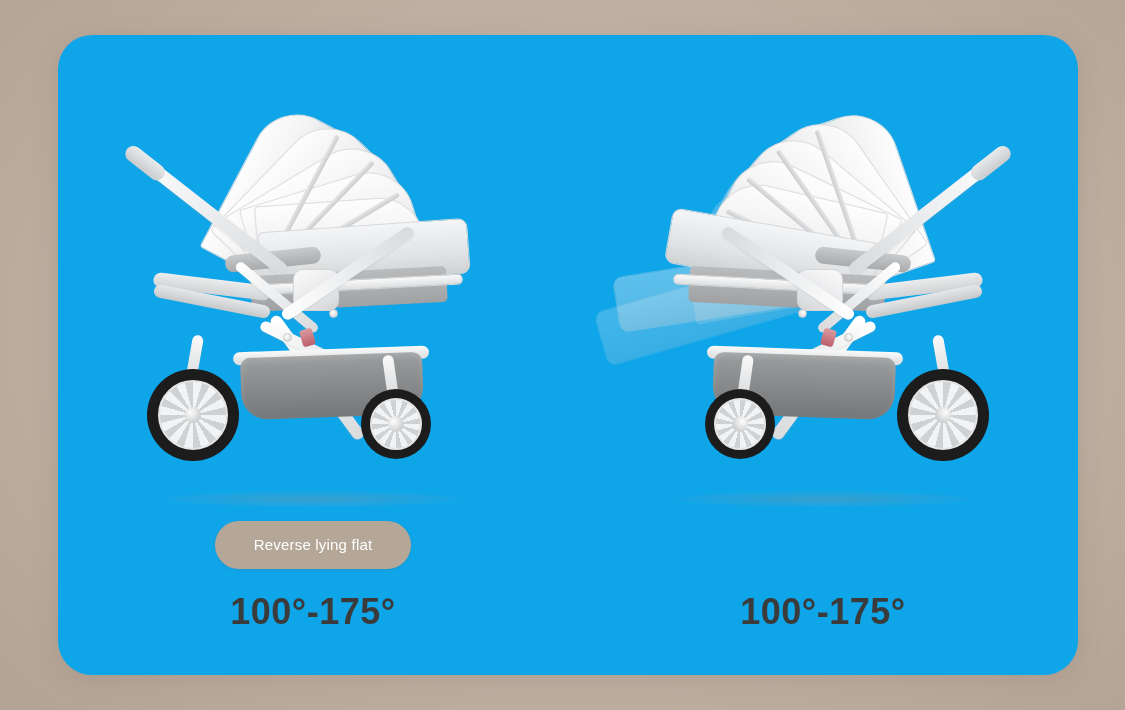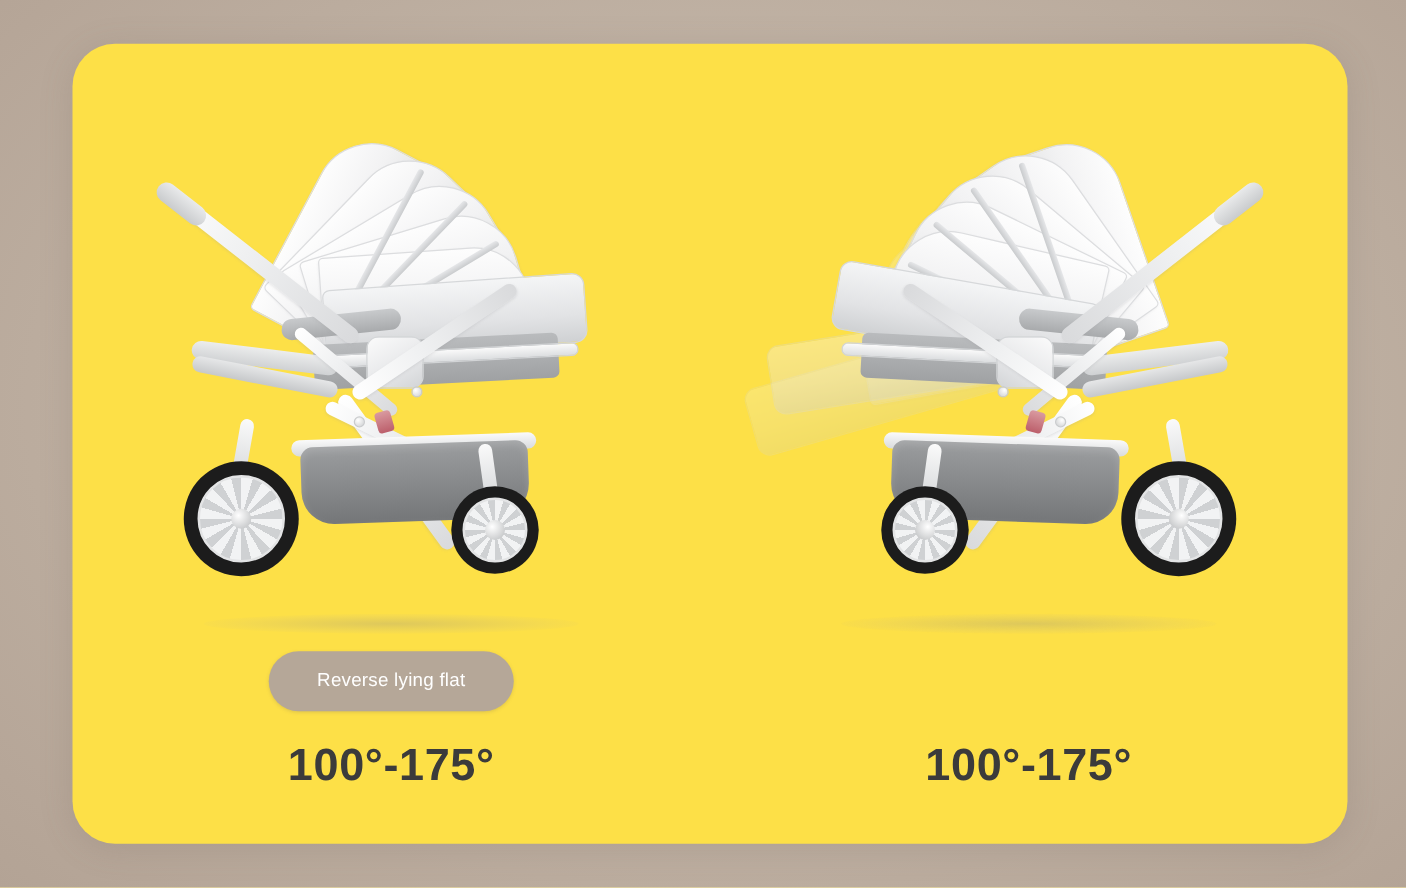--- a/index.html
+++ b/index.html
@@ -17,21 +17,21 @@
     position: relative;
   }
 
   
   .card {
     position: absolute;
     left: 58px;
     top: 35px;
     width: 1020px;
     height: 640px;
-    background: #fde047;
+    background: #0ea5e9;
     border-radius: 34px;
     box-shadow: 0 4px 26px rgba(110, 95, 82, 0.18);
     overflow: hidden;
   }
 
   .panels {
     position: absolute;
     inset: 0;
     display: flex;
   }

